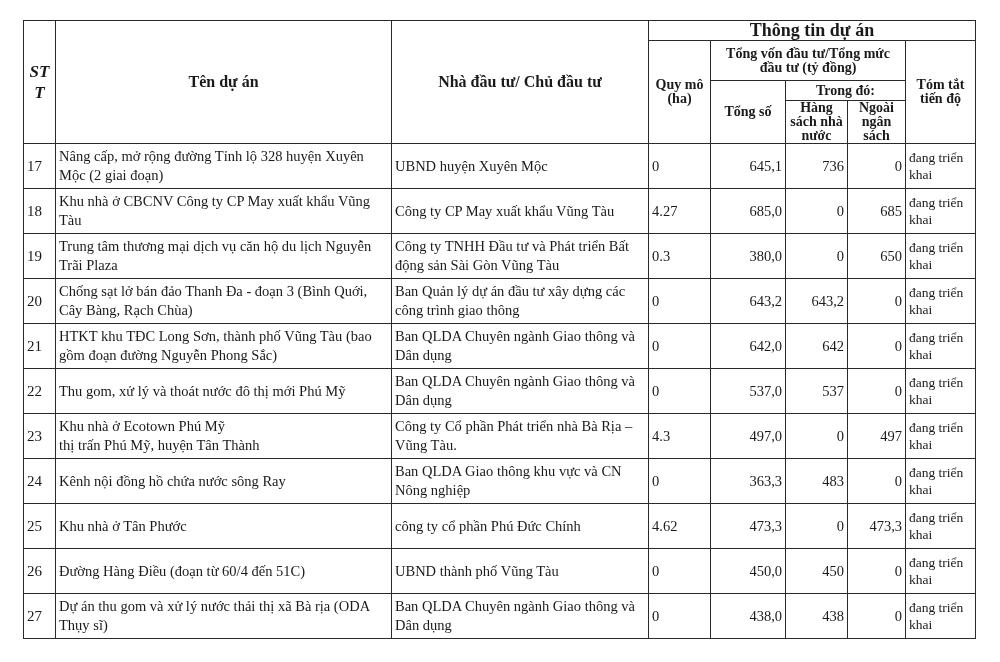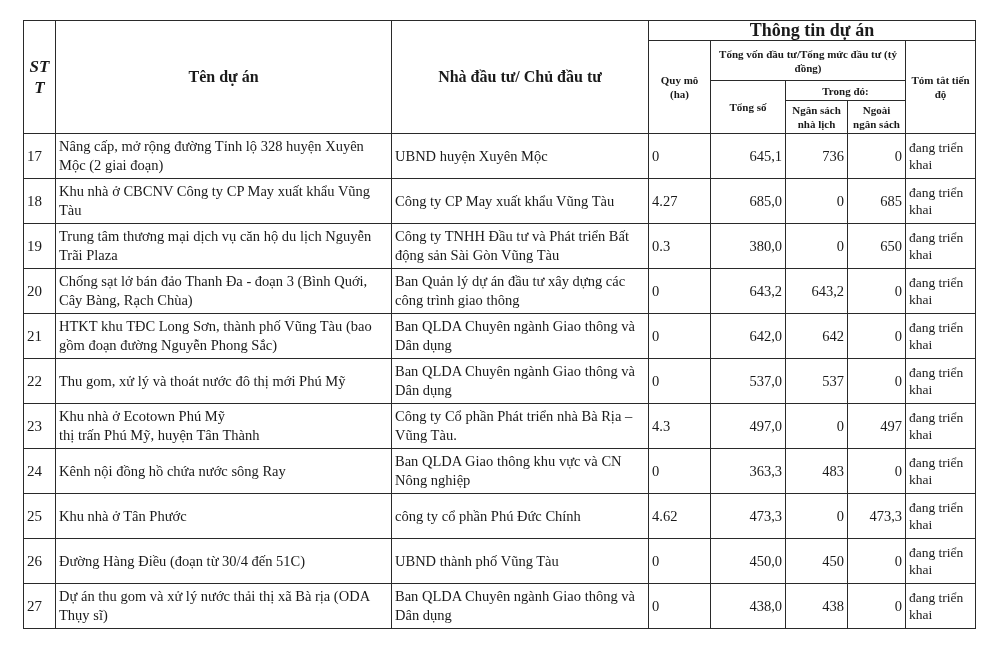--- a/index.html
+++ b/index.html
@@ -4,21 +4,21 @@
 <style>
   html, body { margin:0; padding:0; background:#ffffff; }
   body { width:1000px; height:662px; position:relative; overflow:hidden;
          font-family:"Liberation Serif", "DejaVu Serif", serif; color:#1a1a1a; }
   table.doc { position:absolute; left:23px; top:20px; border-collapse:collapse;
               table-layout:fixed; width:952px; }
   table.doc td, table.doc th { border:1.3px solid #2a2a2a; padding:0 3px; vertical-align:middle; }
   th { font-weight:bold; text-align:center; }
   .h-big { font-size:16px; }
   .h-title { font-size:18px; height:19px; line-height:19px; padding:0; }
-  .h-small { font-size:11px; line-height:14px;margin-top:16px; }
+  .h-small { font-size:14px; line-height:14px;margin-top:16px; }
   .h-stt { font-size:17px; line-height:21px; padding:0;font-style:italic; }
   td { font-size:14.5px; line-height:19px; }
   td.stt { font-size:15px; padding:0; }
   td.num { text-align:right; padding-right:2px; }
   td.left { text-align:left; }
   td.status { font-size:13.5px; line-height:17px; padding:0 1px;margin-left:43px; }
   tr.body-row { height:45px; }
 </style>
 </head>
 <body>
@@ -46,21 +46,21 @@
     <tr style="height:40px">
       <th rowspan="3" class="h-small">Quy mô (ha)</th>
       <th colspan="3" class="h-small">Tổng vốn đầu tư/Tổng mức đầu tư (tỷ đồng)</th>
       <th rowspan="3" class="h-small">Tóm tắt tiến độ</th>
     </tr>
     <tr style="height:20px">
       <th rowspan="2" class="h-small">Tổng số</th>
       <th colspan="2" class="h-small">Trong đó:</th>
     </tr>
     <tr style="height:33px">
-      <th class="h-small">Ngân sách nhà lịch</th>
+      <th class="h-small">Hàng sách nhà nước</th>
       <th class="h-small">Ngoài ngân sách</th>
     </tr>
   </thead>
   <tbody>
     <tr class="body-row">
       <td class="stt">17</td>
       <td class="left">Nâng cấp, mở rộng đường Tỉnh lộ 328 huyện Xuyên Mộc (2 giai đoạn)</td>
       <td class="left">UBND huyện Xuyên Mộc</td>
       <td class="left">0</td>
       <td class="num">645,1</td>
@@ -145,21 +145,21 @@
       <td class="left">Khu nhà ở Tân Phước</td>
       <td class="left">công ty cổ phần Phú Đức Chính</td>
       <td class="left">4.62</td>
       <td class="num">473,3</td>
       <td class="num">0</td>
       <td class="num">473,3</td>
       <td class="status">đang triển khai</td>
     </tr>
     <tr class="body-row">
       <td class="stt">26</td>
-      <td class="left">Đường Hàng Điều (đoạn từ 30/4 đến 51C)</td>
+      <td class="left">Đường Hàng Điều (đoạn từ 60/4 đến 51C)</td>
       <td class="left">UBND thành phố Vũng Tàu</td>
       <td class="left">0</td>
       <td class="num">450,0</td>
       <td class="num">450</td>
       <td class="num">0</td>
       <td class="status">đang triển khai</td>
     </tr>
     <tr class="body-row">
       <td class="stt">27</td>
       <td class="left">Dự án thu gom và xử lý nước thải thị xã Bà rịa (ODA Thụy sĩ)</td>

